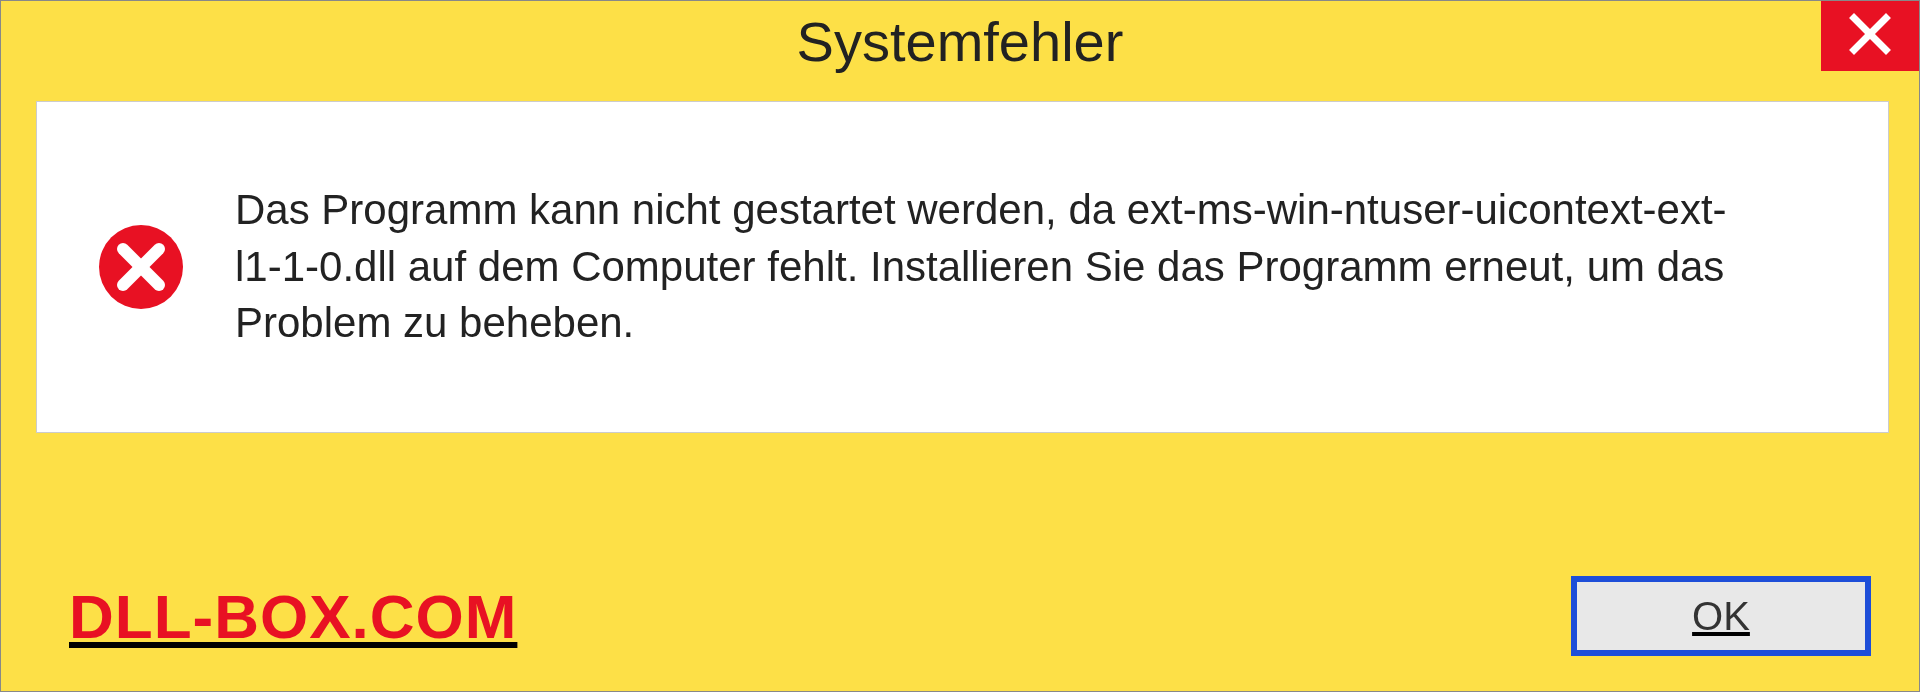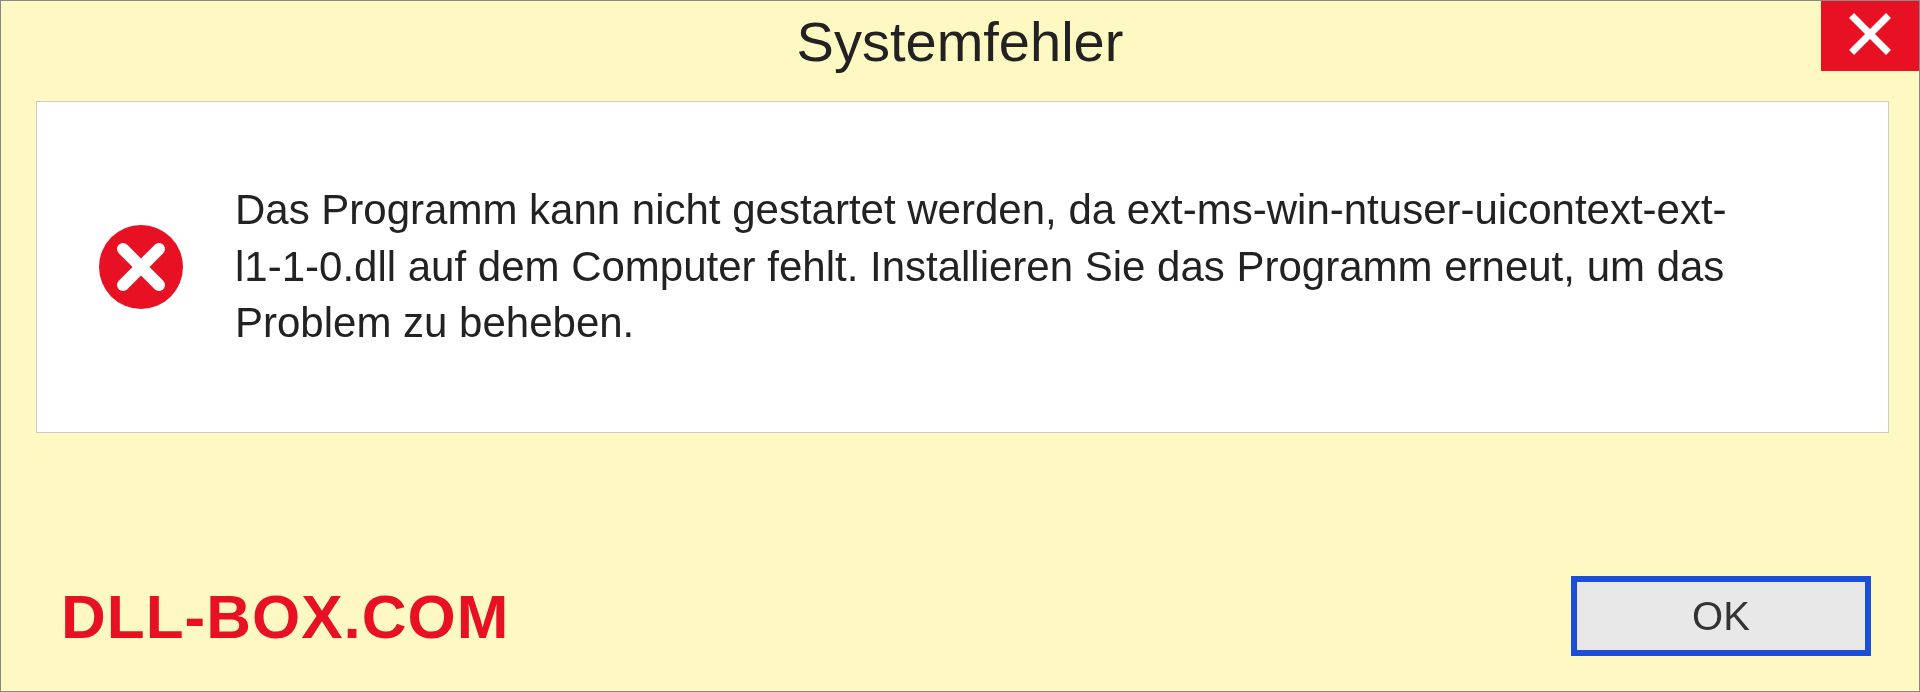--- a/index.html
+++ b/index.html
@@ -10,21 +10,21 @@
     body {
       font-family: Arial, Helvetica, sans-serif;
       background: #f0f0f0;
       width: 1920px;
       height: 692px;
       position: relative;
     }
     .dialog {
       width: 1920px;
       height: 692px;
-      background: #fef9c3;
+      background: #fde047;
       border: 1px solid #888;
       position: relative;
     }
     .titlebar {
       position: relative;
       height: 80px;
       display: flex;
       align-items: center;
       justify-content: center;
     }
@@ -65,27 +65,28 @@
     }
     .message {
       font-size: 42px;
       line-height: 1.35;
       color: #222;
       max-width: 1500px;
     }
     .footer {
       position: absolute;
       bottom: 30px;
-      left: 0;
+      left: 8px;
       right: 0;
       height: 90px;
       display: flex;
       align-items: center;
       justify-content: space-between;
       padding: 0 48px 0 60px;
+      text-decoration: underline;
     }
     .watermark {
       font-size: 62px;
       font-weight: 900;
       color: #e81123;
       letter-spacing: 1px;
       font-family: Arial, Helvetica, sans-serif;
     }
     .ok-button {
       width: 300px;

